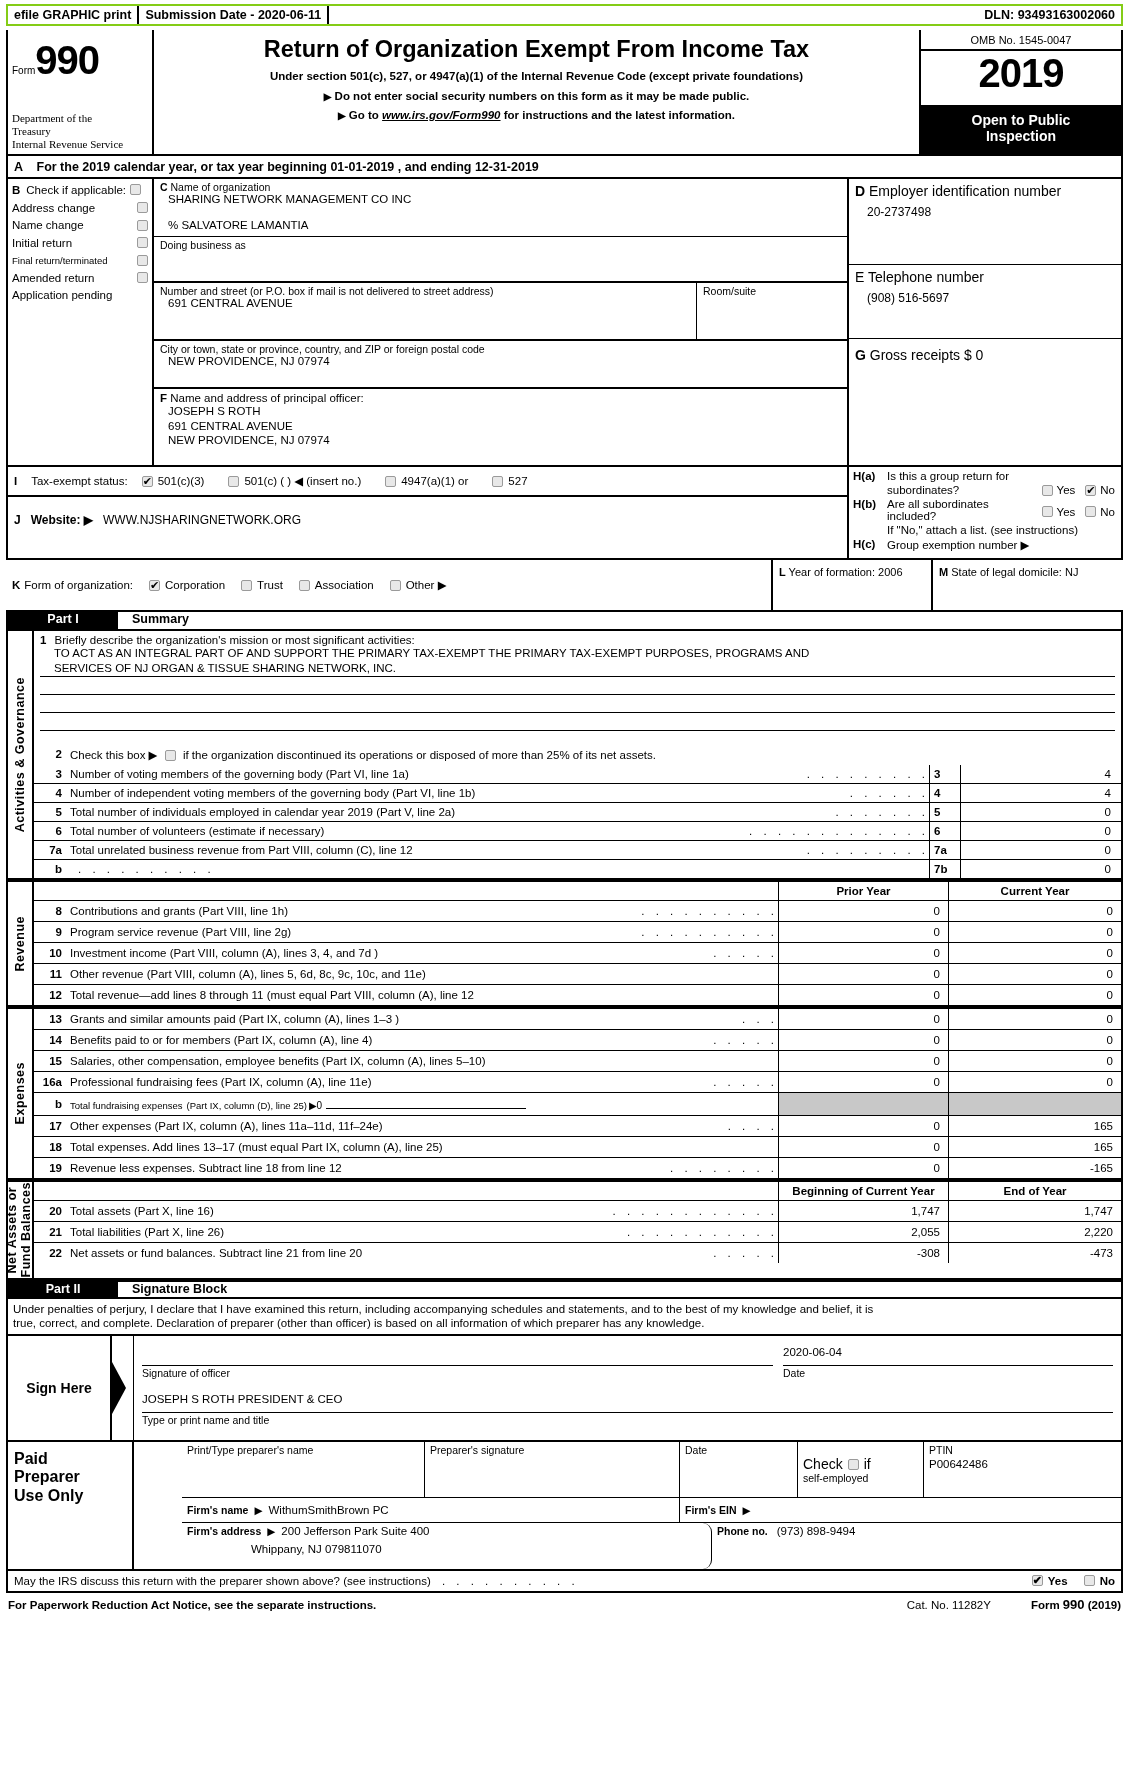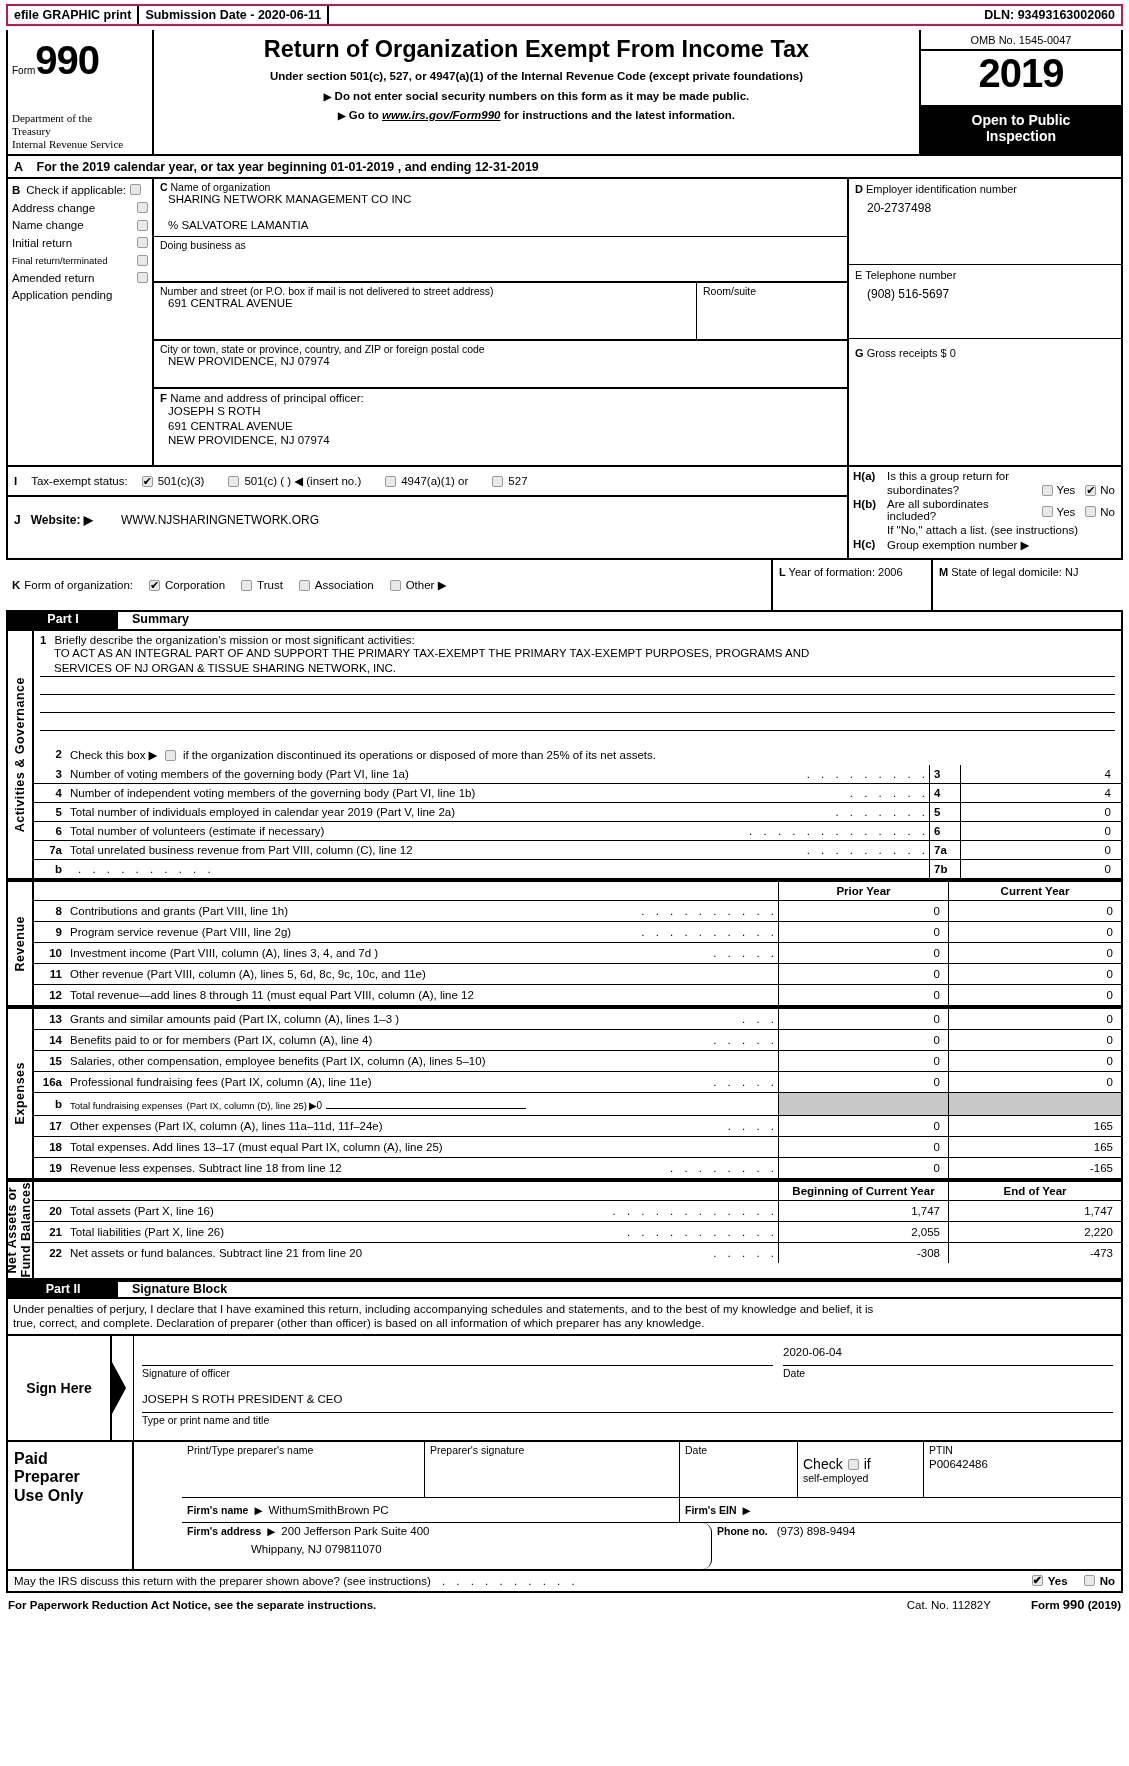--- a/index.html
+++ b/index.html
@@ -12,21 +12,21 @@
     font-family: "Liberation Sans", sans-serif;
     color: #000;
     font-size: 11px;
     -webkit-font-smoothing: none;
   }
   .page { width: 1129px; position: relative; padding: 4px 6px 6px 6px; }
 
   
   .efile-bar {
     display: flex; align-items: stretch;
-    border: 2px solid #be185d; height: 22px; margin-bottom: 4px;
+    border: 2px solid #84cc16; height: 22px; margin-bottom: 4px;
   }
   .efile-cell {
     display: flex; align-items: center; padding: 0 6px;
     font-weight: bold; font-size: 12.5px; white-space: nowrap;
   }
   .efile-cell.b-right { border-right: 2px solid #000; }
   .efile-spacer { flex: 1; }
   .efile-dln { justify-content: flex-end; }
 
   
@@ -93,21 +93,21 @@
   .c-street-r { width: 150px; padding: 2px 4px 2px 6px; }
   .c-city { padding: 2px 4px 2px 6px; min-height: 48px; border-bottom: 2px solid #000; }
   .c-officer { padding: 3px 4px 3px 6px; min-height: 76px; }
   .c-officer .of-lbl { font-size: 11.5px; }
   .c-officer .of-lbl b { font-weight: bold; }
   .c-officer .of-line { font-size: 11.5px; padding-left: 8px; line-height: 1.26; }
 
   .col-de { width: 272px; display: flex; flex-direction: column; }
   .de-cell { padding: 4px 6px; }
   .de-cell.bb { border-bottom: 1px solid #000; }
-  .de-lbl { font-size: 11px; }
+  .de-lbl { font-size: 14px; }
   .de-lbl b { font-weight: bold; }
   .de-val { font-size: 12px; padding: 6px 0 0 12px; }
   .de-d { min-height: 86px; }
   .de-e { min-height: 74px; }
   .de-g { min-height: 42px; padding-top: 8px; }
   .h-right { width: 272px; padding: 3px 6px 4px 4px; font-size: 11.5px; }
   .h-line { display: flex; margin-bottom: 2px; }
   .h-tag { font-weight: bold; width: 34px; flex: none; }
   .h-txt { flex: 1; }
   .h-opts { display: flex; align-items: center; gap: 4px; }
@@ -116,21 +116,21 @@
 
   
   .i-row { display: flex; align-items: center; padding: 4px 4px 4px 6px; border-bottom: 2px solid #000; font-size: 11.5px; min-height: 30px;}
   .i-row .il { font-weight: bold; margin-right: 14px; }
   .i-lbl { margin-right: 14px; }
   .i-opt { display: flex; align-items: center; gap: 5px; margin-right: 24px; }
 
   
   .j-row { display: flex; align-items: center; padding: 5px 4px 5px 6px; font-size: 12px; min-height: 46px; }
   .j-row .jl { font-weight: bold; margin-right: 10px; }
-  .j-val { margin-left: 18px; }
+  .j-val { }
 
   
   .klm-row { display: flex; border-top: 2px solid #000; border-bottom: 2px solid #000; }
   .k-cell { flex: 1; border-right: 2px solid #000; display: flex; align-items: center; padding: 8px 6px; font-size: 11.5px; min-height: 50px; }
   .k-cell .kl { font-weight: bold; margin-right: 4px; }
   .k-opt { display: flex; align-items: center; gap: 5px; margin-left: 16px; }
   .l-cell { width: 160px; border-right: 2px solid #000; padding: 6px 6px; font-size: 11px; }
   .m-cell { width: 190px; padding: 6px 6px; font-size: 11px; }
   .l-cell b, .m-cell b { font-weight: bold; }
 

